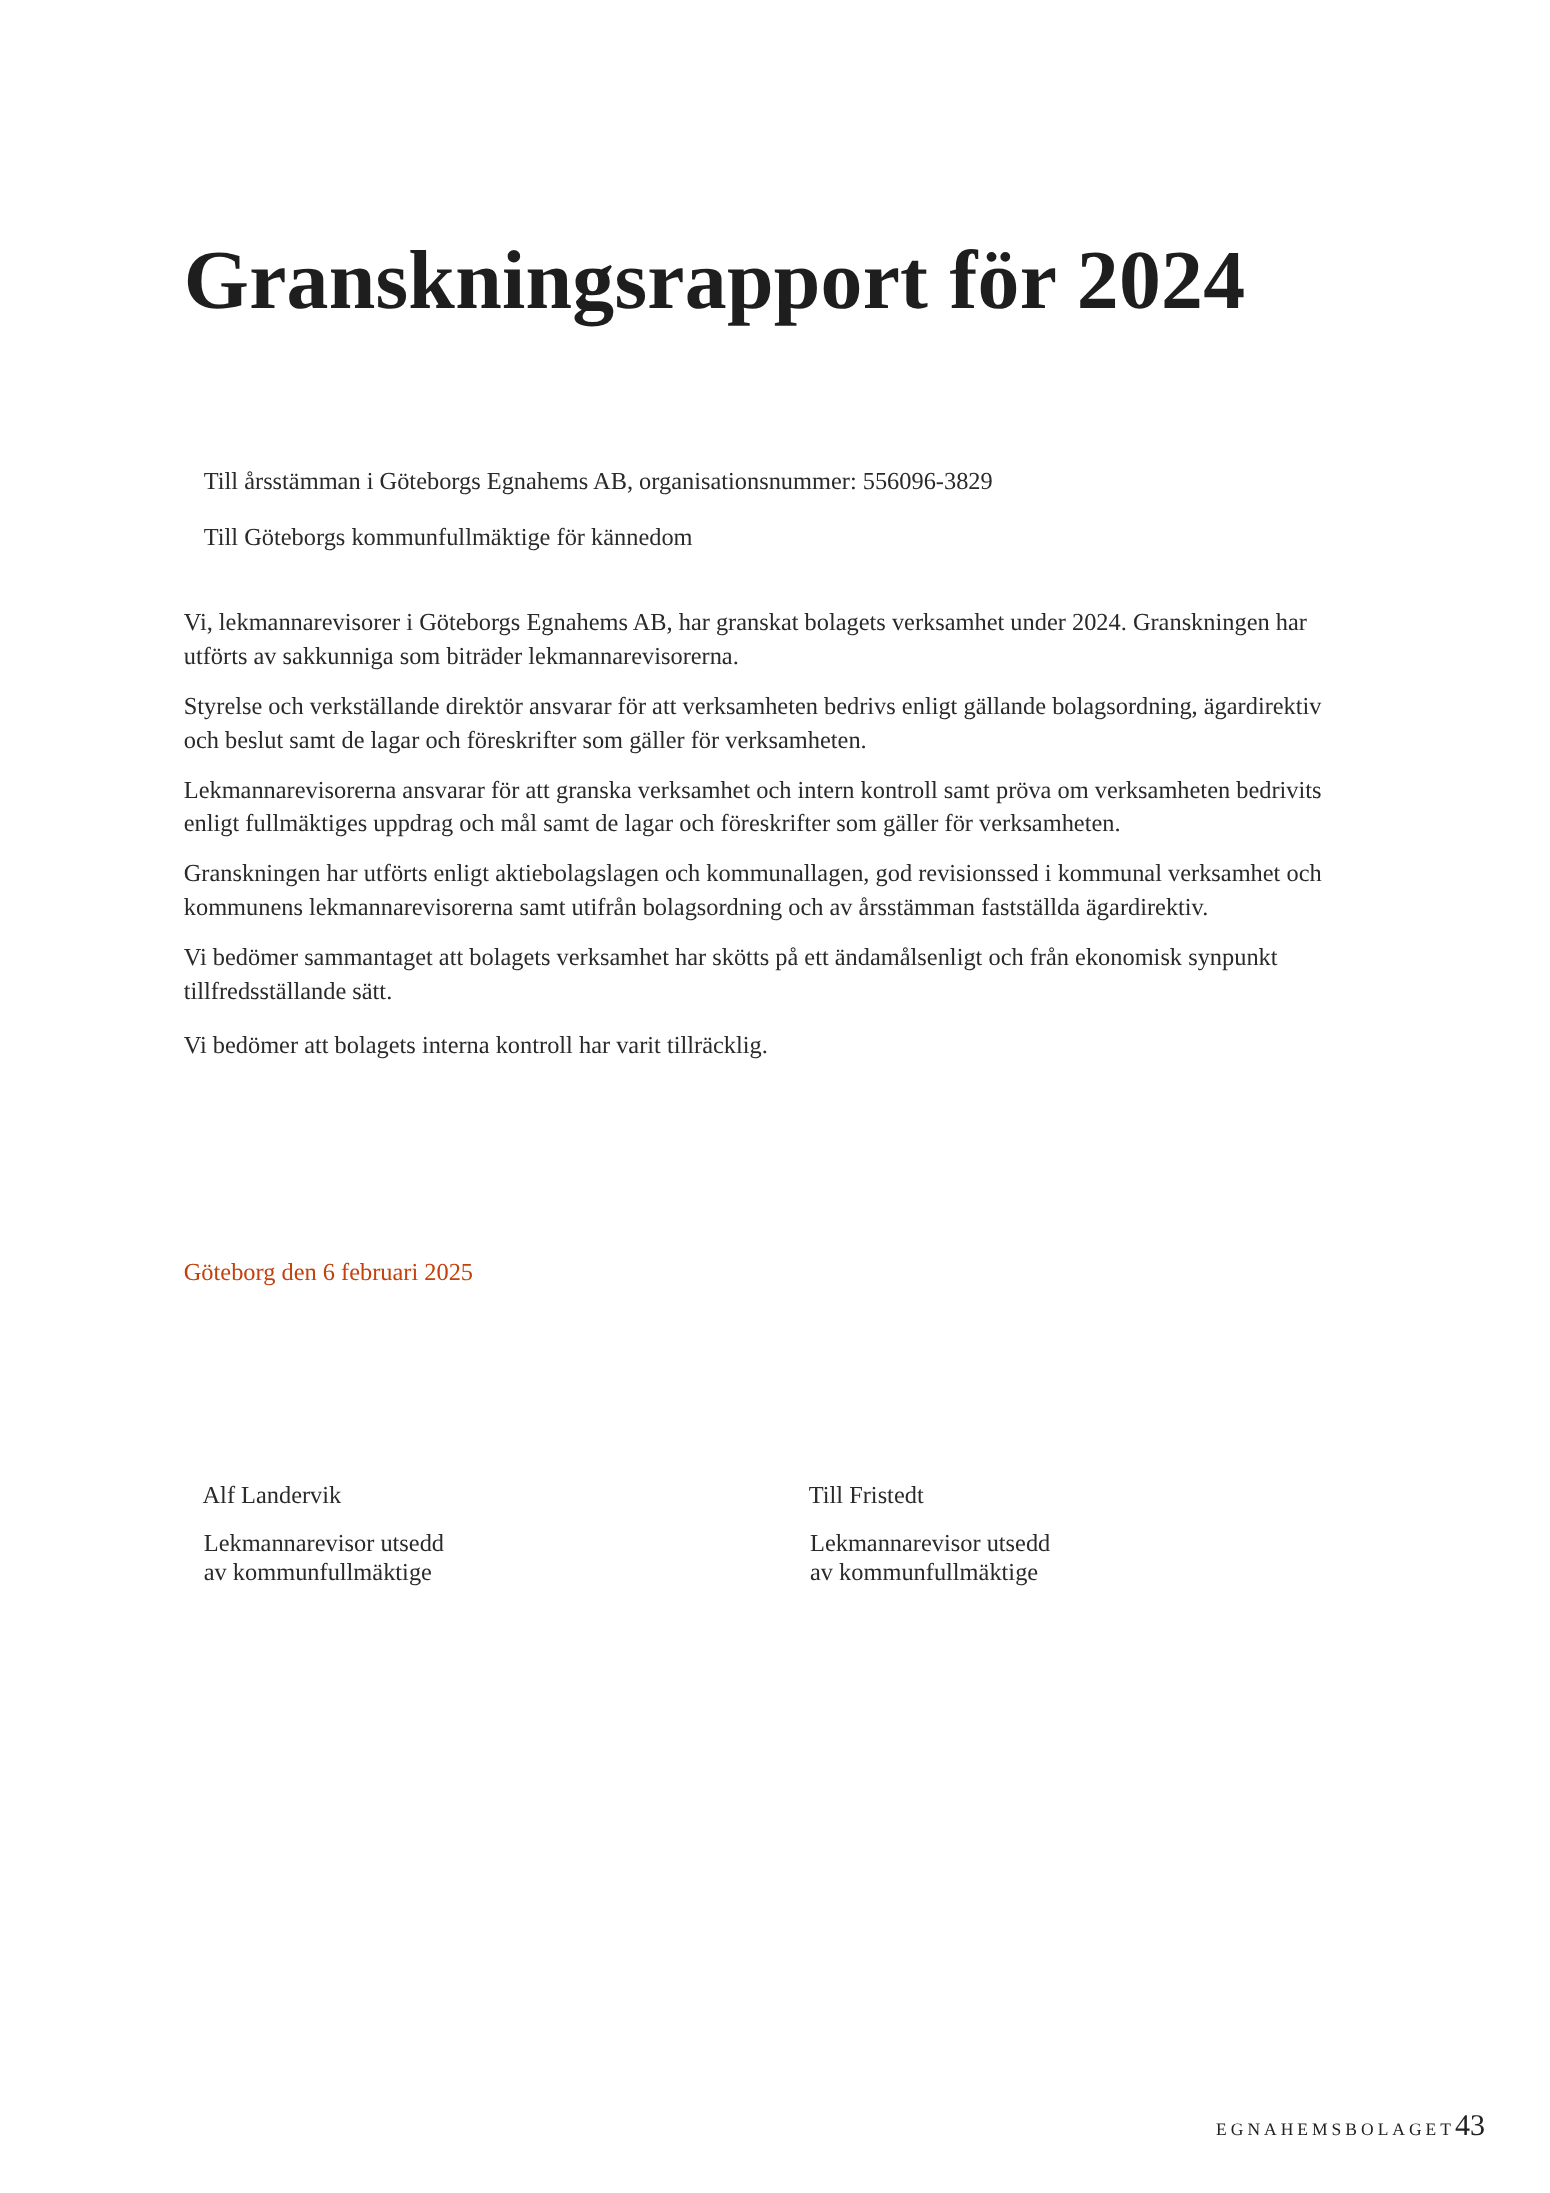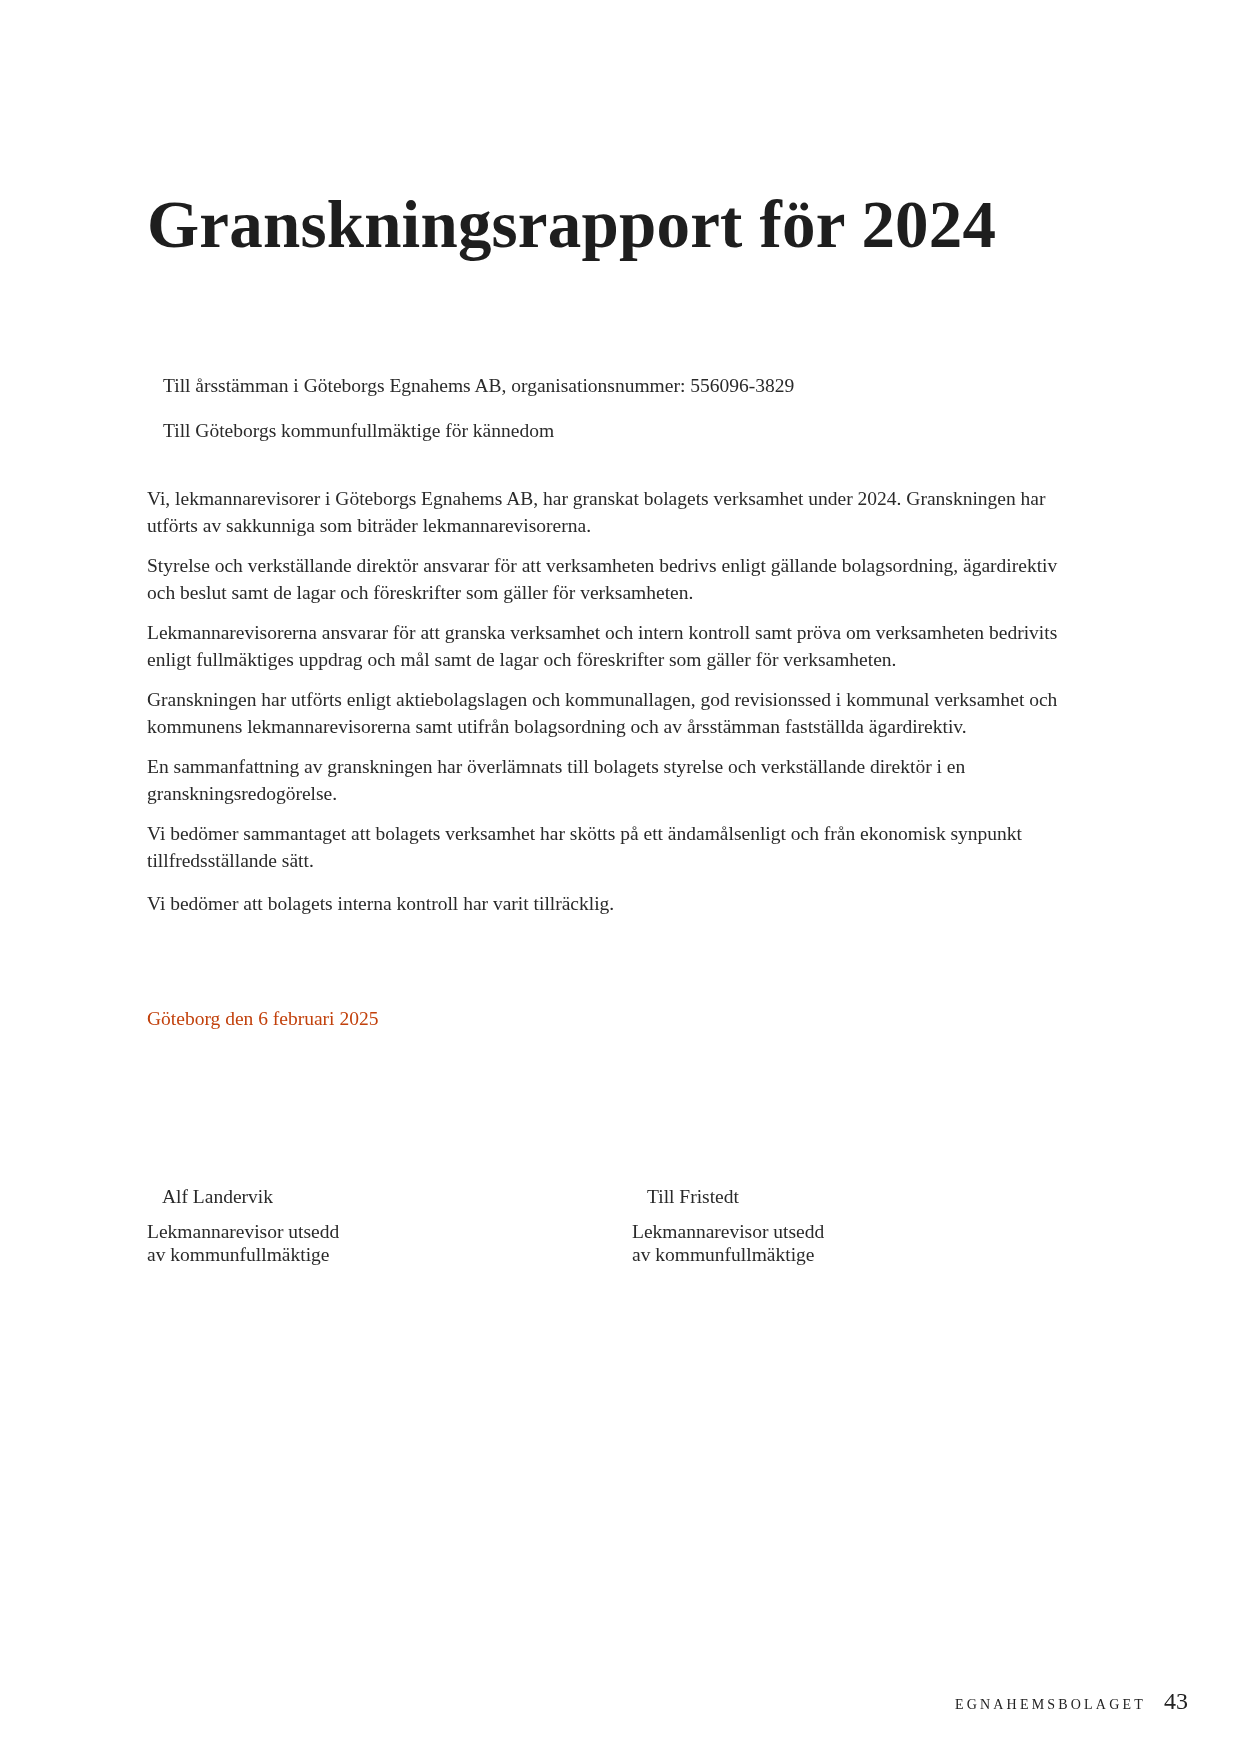--- a/index.html
+++ b/index.html
@@ -63,29 +63,28 @@
     .signature {
       position: absolute;
       top: 1185px;
       font-size: 19.5px;
       color: #2a2a2a;
       line-height: 23px;
     }
     .signature-1 { left: 147px; }
     .signature-2 { left: 632px; }
     .signature .sig-name { margin: 0 0 12px 15px; }
-    .signature .sig-role { margin: 0; }
+    .signature .sig-role { margin: 16px; }
 
     .footer {
       position: absolute;
       right: 52px;
       top: 1688px;
       display: flex;
       align-items: baseline;
-      gap: 18px;
       color: #222222;
     }
     .footer-brand {
       font-size: 14px;
       letter-spacing: 3.2px;
       text-transform: uppercase;
     }
     .footer-page {
       font-size: 24px;
     }
@@ -96,21 +95,20 @@
 <h1 class="page-title">Granskningsrapport för 2024</h1>
 
 <p class="addressee addressee-1">Till årsstämman i Göteborgs Egnahems AB, organisationsnummer: 556096-3829</p>
 <p class="addressee addressee-2">Till Göteborgs kommunfullmäktige för kännedom</p>
 
 <div class="body-text">
   <p>Vi, lekmannarevisorer i Göteborgs Egnahems AB, har granskat bolagets verksamhet under 2024. Granskningen har utförts av sakkunniga som biträder lekmannarevisorerna.</p>
   <p>Styrelse och verkställande direktör ansvarar för att verksamheten bedrivs enligt gällande bolagsordning, ägardirektiv och beslut samt de lagar och föreskrifter som gäller för verksamheten.</p>
   <p>Lekmannarevisorerna ansvarar för att granska verksamhet och intern kontroll samt pröva om verksamheten bedrivits enligt fullmäktiges uppdrag och mål samt de lagar och föreskrifter som gäller för verksamheten.</p>
   <p>Granskningen har utförts enligt aktiebolagslagen och kommunallagen, god revisionssed i kommunal verksamhet och kommunens lekmannarevisorerna samt utifrån bolagsordning och av årsstämman fastställda ägardirektiv.</p>
-  <p>En sammanfattning av granskningen har överlämnats till bolagets styrelse och verkställande direktör i en granskningsredogörelse.</p>
   <p>Vi bedömer sammantaget att bolagets verksamhet har skötts på ett ändamålsenligt och från ekonomisk synpunkt tillfredsställande sätt.</p>
   <p class="last">Vi bedömer att bolagets interna kontroll har varit tillräcklig.</p>
 </div>
 
 <p class="date-line">Göteborg den 6 februari 2025</p>
 
 <div class="signature signature-1">
   <p class="sig-name">Alf Landervik</p>
   <p class="sig-role">
     <span>Lekmannarevisor utsedd</span><br>

